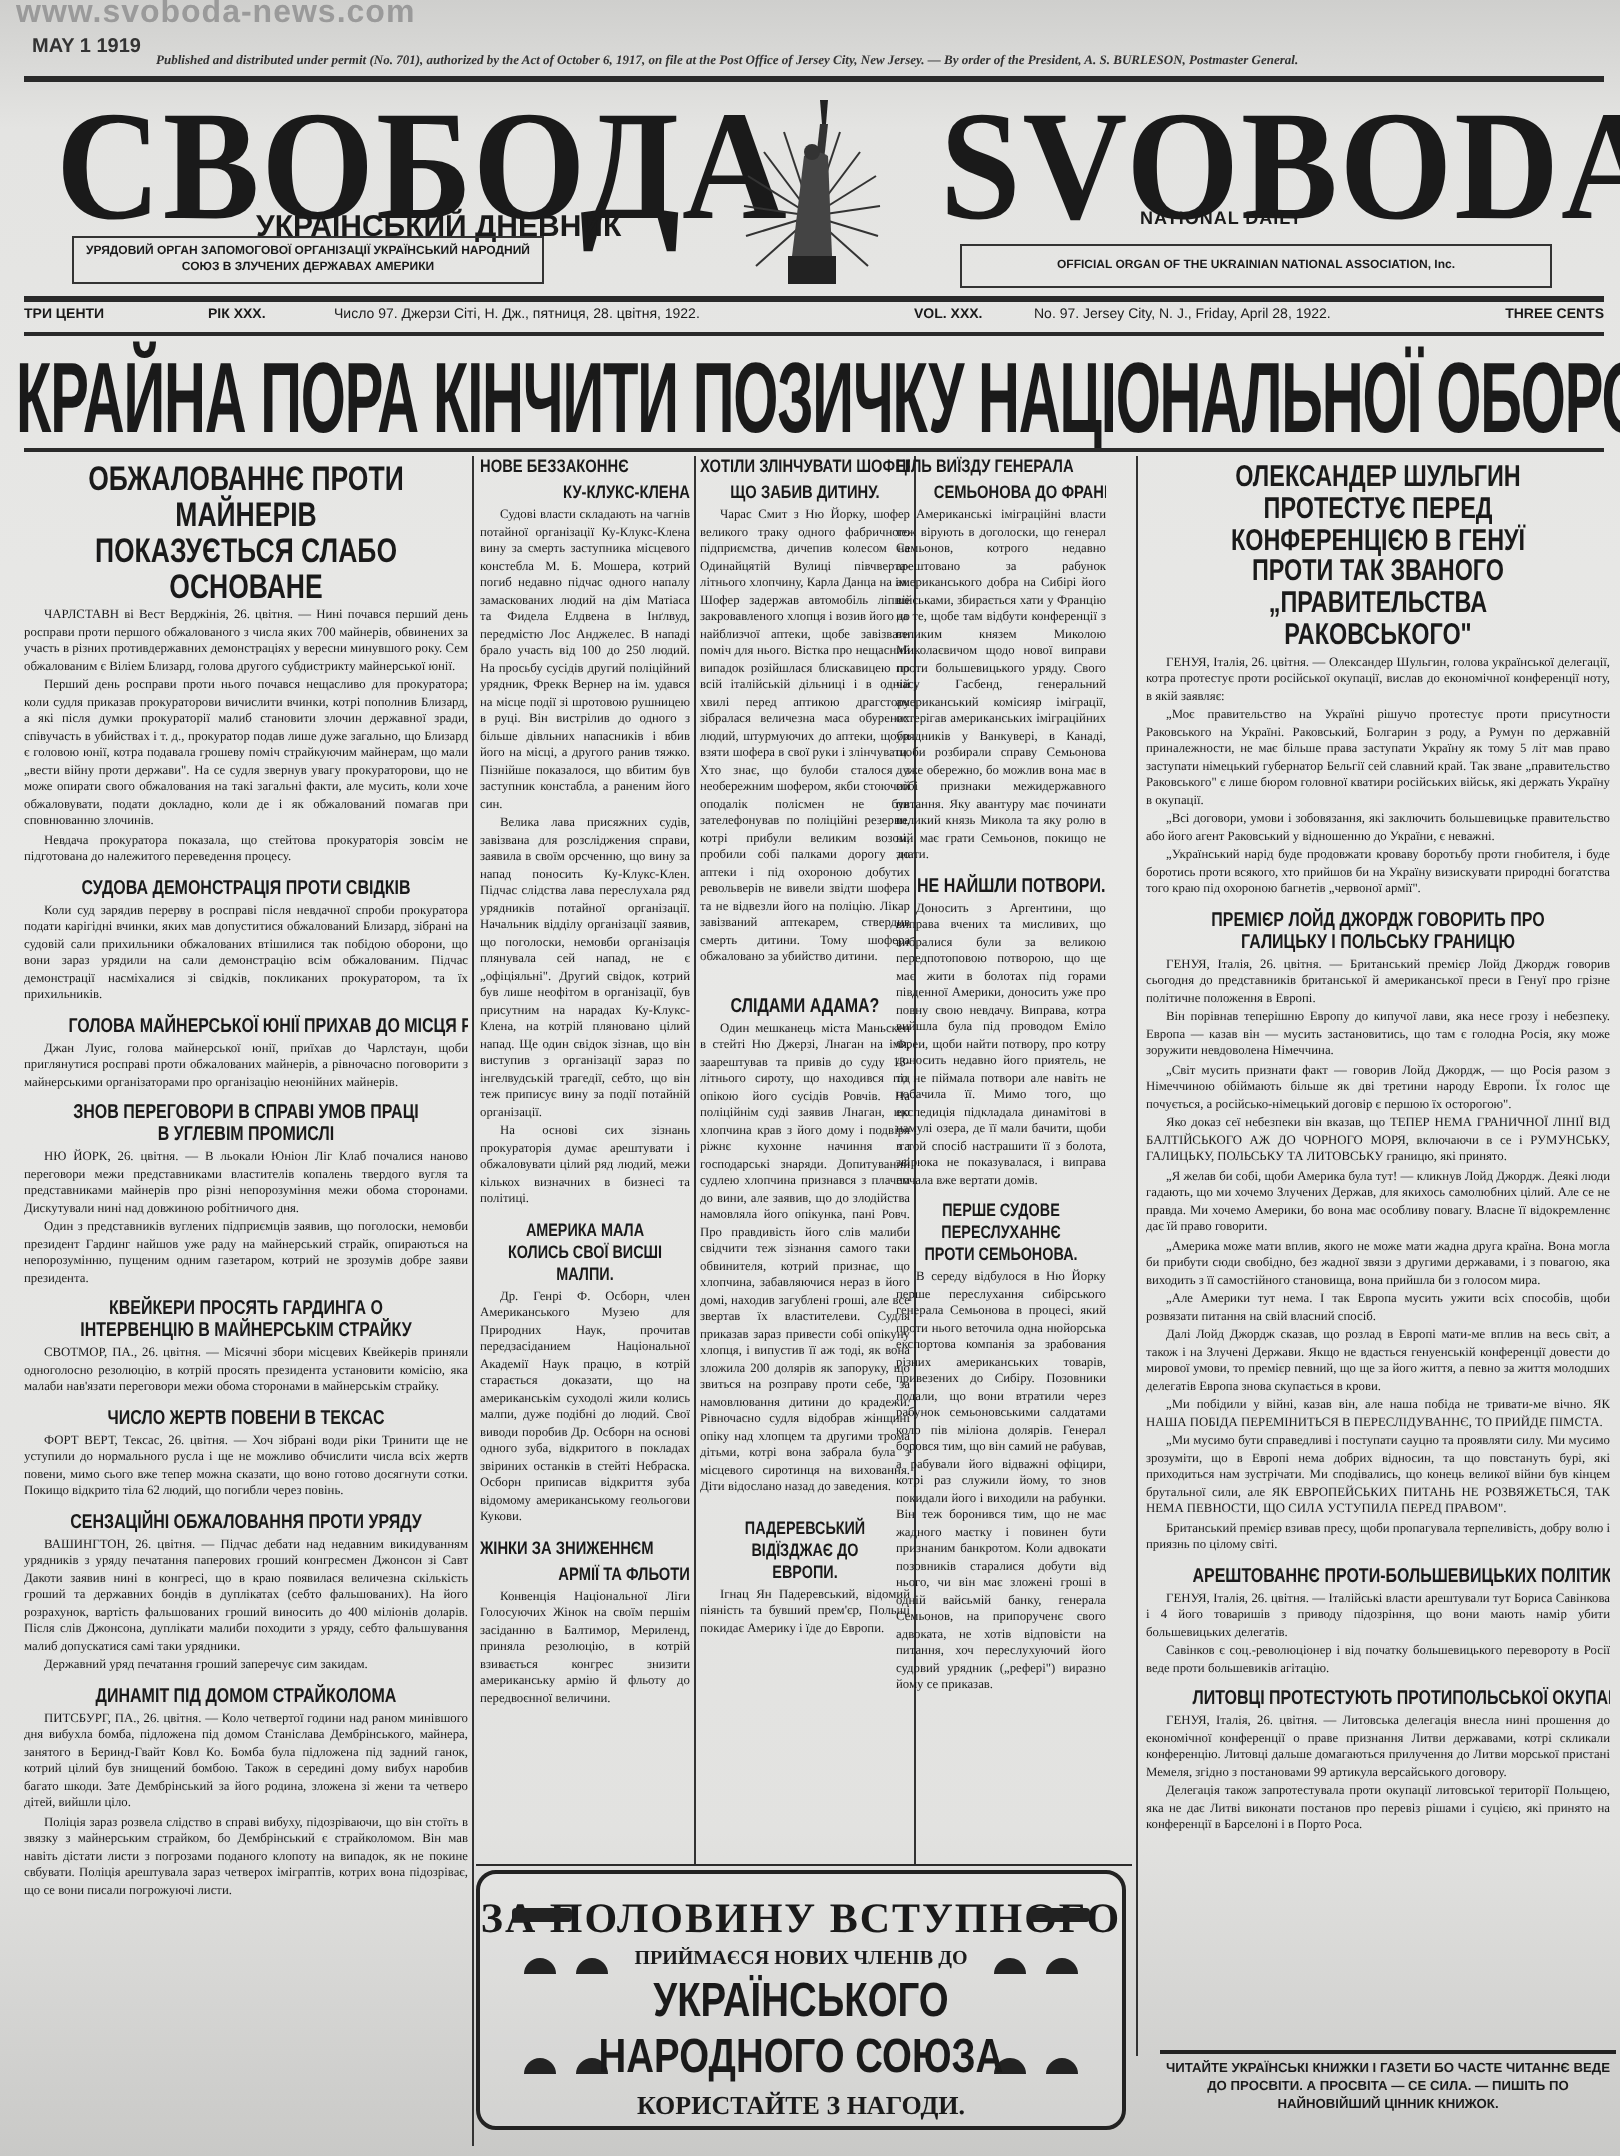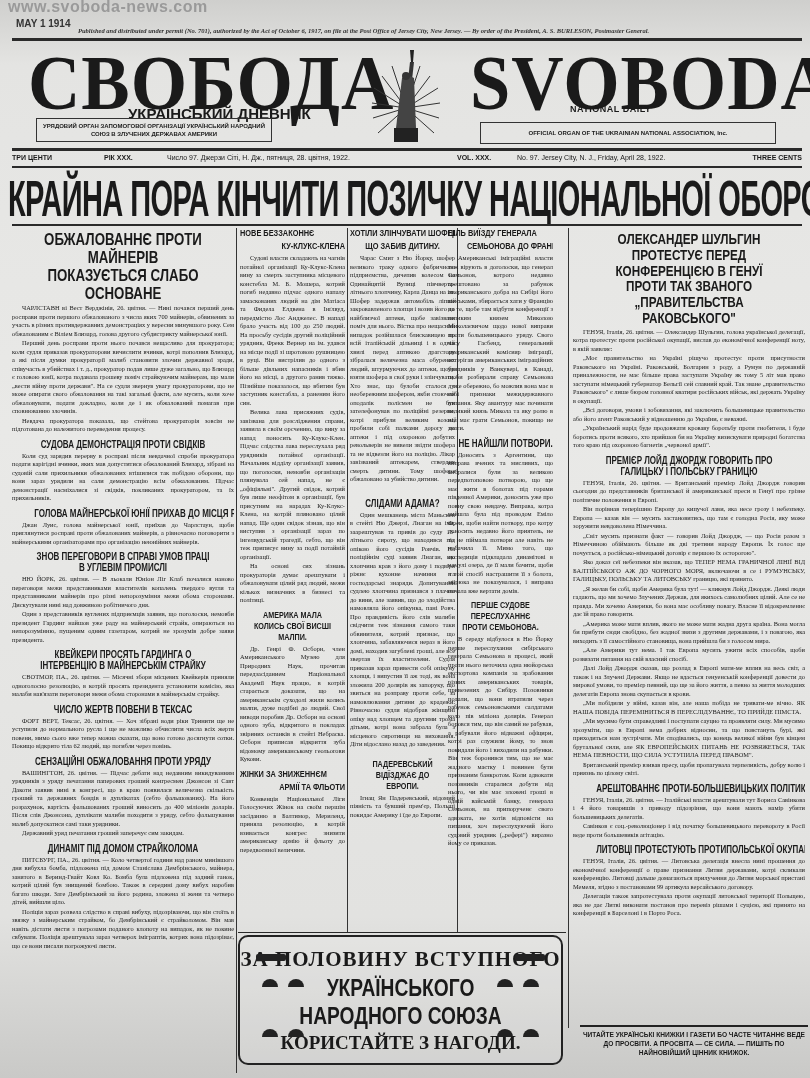--- a/index.html
+++ b/index.html
@@ -23,33 +23,33 @@
   .col p{margin:0 0 1px 0;text-indent:10px;}
   .vline{position:absolute;top:228px;width:1px;background:#333;}
   .h1{font-family:"Liberation Sans",sans-serif;font-weight:bold;text-align:center;transform:scaleX(0.78);transform-origin:center;margin:3px 0 2px 0;line-height:1.05;}
   .h2{font-family:"Liberation Sans",sans-serif;font-weight:bold;text-align:center;font-size:10px;line-height:11px;transform:scaleX(0.8);margin:5px 0 2px 0;white-space:nowrap;}
   .h3{font-family:"Liberation Sans",sans-serif;font-weight:bold;font-size:9px;line-height:10px;margin:0 0 3px 0;transform:scaleX(0.82);transform-origin:left;white-space:nowrap;}
   .h3r{text-align:right;transform-origin:right;}
   .ad{position:absolute;left:238px;top:935px;width:325px;height:130px;border:2px solid #222;border-radius:10px;box-sizing:border-box;text-align:center;font-family:"Liberation Serif",serif;font-weight:bold;background:rgba(255,255,255,0.15);}
   .ad .l1{font-size:21px;margin-top:10px;letter-spacing:1px;}
   .ad .l2{font-size:10px;margin-top:2px;}
   .ad .l3{font-family:"Liberation Sans",sans-serif;font-size:24px;transform:scaleX(0.8);margin-top:2px;}
-  .ad .l4{font-size:19px;margin-top:2px;}
+  .ad .l4{font-size:13px;margin-top:2px;}
   .ad .l5{font-size:14px;}
   .ad .fist{position:absolute;top:17px;width:30px;height:7px;background:#222;border-radius:2px;}
   .ad .bell{position:absolute;width:16px;height:8px;background:#222;border-radius:8px 8px 0 0;}
   .footer{position:absolute;left:580px;top:1025px;width:228px;font-family:"Liberation Sans",sans-serif;font-weight:bold;font-size:6.6px;line-height:9px;text-align:center;border-top:2px solid #222;padding-top:3px;}
 </style>
 </head>
 <body>
 
 <div class="page">
 
   <div class="watermark">www.svoboda-news.com</div>
-  <div class="stamp">MAY 1 1914</div>
+  <div class="stamp">MAY 1 1919</div>
   <div class="permit">Published and distributed under permit (No. 701), authorized by the Act of October 6, 1917, on file at the Post Office of Jersey City, New Jersey. — By order of the President, A. S. BURLESON, Postmaster General.</div>
   <div class="rule" style="top:38px;height:3px;"></div>
 
   <div class="mast-cyr">СВОБОДА</div>
   <div class="mast-lat">SVOBODA</div>
 
   <svg class="emblem" viewBox="0 0 72 100">
     <g stroke="#333" stroke-width="1">
       <line x1="36" y1="60" x2="4" y2="40"></line>
         <line x1="36" y1="60" x2="2" y2="55"></line>
@@ -183,18 +183,19 @@
     <div class="fist" style="right:16px;"></div>
     <div class="bell" style="left:22px;top:42px;"></div>
     <div class="bell" style="left:48px;top:42px;"></div>
     <div class="bell" style="right:48px;top:42px;"></div>
     <div class="bell" style="right:22px;top:42px;"></div>
     <div class="bell" style="left:22px;top:92px;"></div>
     <div class="bell" style="left:48px;top:92px;"></div>
     <div class="bell" style="right:48px;top:92px;"></div>
     <div class="bell" style="right:22px;top:92px;"></div>
     <div class="l1">ЗА ПОЛОВИНУ ВСТУПНОГО</div>
+    <div class="l2">ПРИЙМАЄСЯ НОВИХ ЧЛЕНІВ ДО</div>
     <div class="l3">УКРАЇНСЬКОГО НАРОДНОГО СОЮЗА</div>
     <div class="l4">КОРИСТАЙТЕ З НАГОДИ.</div>
   </div>
 
   <div class="footer">ЧИТАЙТЕ УКРАЇНСЬКІ КНИЖКИ І ГАЗЕТИ БО ЧАСТЕ ЧИТАННЄ ВЕДЕ ДО ПРОСВІТИ. А ПРОСВІТА — СЕ СИЛА. — ПИШІТЬ ПО НАЙНОВІЙШИЙ ЦІННИК КНИЖОК.</div>
 </div>
 
 </body></html>

